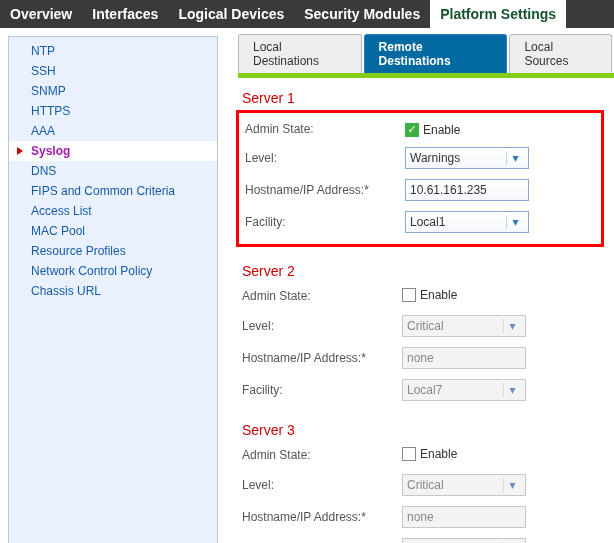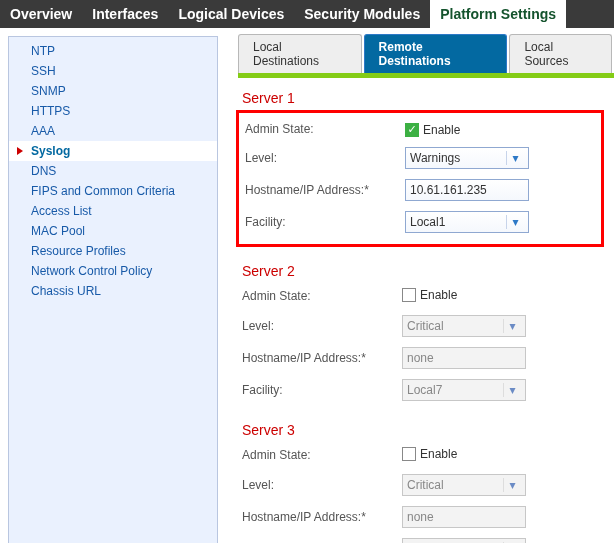--- a/index.html
+++ b/index.html
@@ -3,21 +3,21 @@
 <meta charset="utf-8">
 <style>
   * { box-sizing: border-box; margin: 0; padding: 0; }
   body { font-family: Arial, Helvetica, sans-serif; font-size: 12px; color: #333; background: #fff; width: 614px; }
   .topnav { display: flex; background: #3a3a3a; }
   .topnav .tab { padding: 6px 10px; color: #fff; font-size: 14px; font-weight: bold; cursor: pointer; }
   .topnav .tab.active { background: #fff; color: #14532d; }
   .container { display: flex; }
   .sidebar { width: 210px; border: 1px solid #b9c6e0; background: #eaf1fe; margin: 8px 0 0 8px; padding: 4px 0; }
   .sidebar .item { display: flex; align-items: center; padding: 3px 8px 3px 22px; color: #185aa8; cursor: pointer; position: relative; }
-  .sidebar .item.active { background: #fff; color: #0369a1; font-weight: bold; }
+  .sidebar .item.active { background: #fff; color: #a21caf; font-weight: bold; }
   .sidebar .item.active::before { content: ""; position: absolute; left: 8px; top: 50%; transform: translateY(-50%); width: 0; height: 0; border-top: 4px solid transparent; border-bottom: 4px solid transparent; border-left: 6px solid #cc0000; }
   .main { flex: 1; padding-left: 20px; padding-top: 6px; }
   .subtabs { display: flex; border-bottom: 5px solid #84cc16; }
   .subtabs .stab { padding: 5px 14px; background: #eee; border: 1px solid #b8b8b8; border-bottom: none; margin-right: 2px; cursor: pointer; border-radius: 3px 3px 0 0; font-size: 12px; }
   .subtabs .stab.active { background: #0369a1; color: #fff; font-weight: bold; border-color: #2d79c7; }
   .server-block { padding: 6px 10px 4px 4px; }
   .server-title { color: #cc0000; font-size: 14px; padding: 6px 0 4px 0; }
   .row { display: flex; align-items: center; padding: 5px 0; }
   .row .lbl { width: 160px; color: #555; }
   .row .ctl { flex: 1; }

